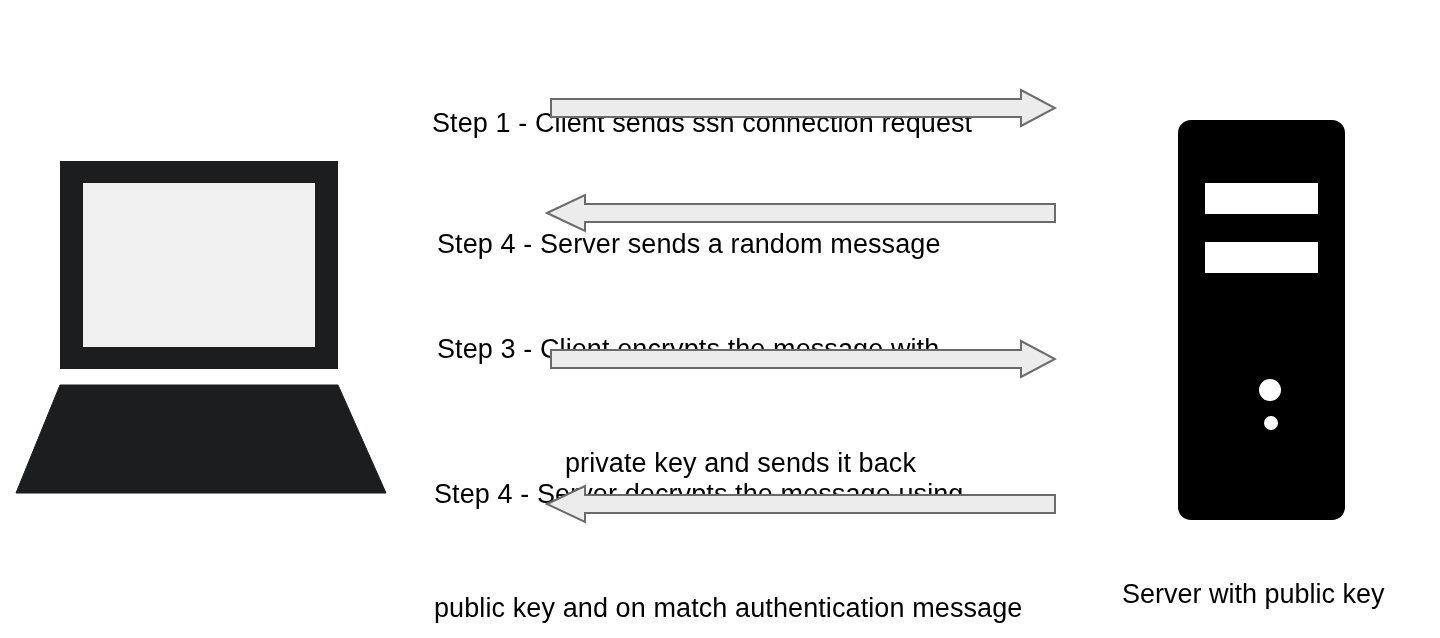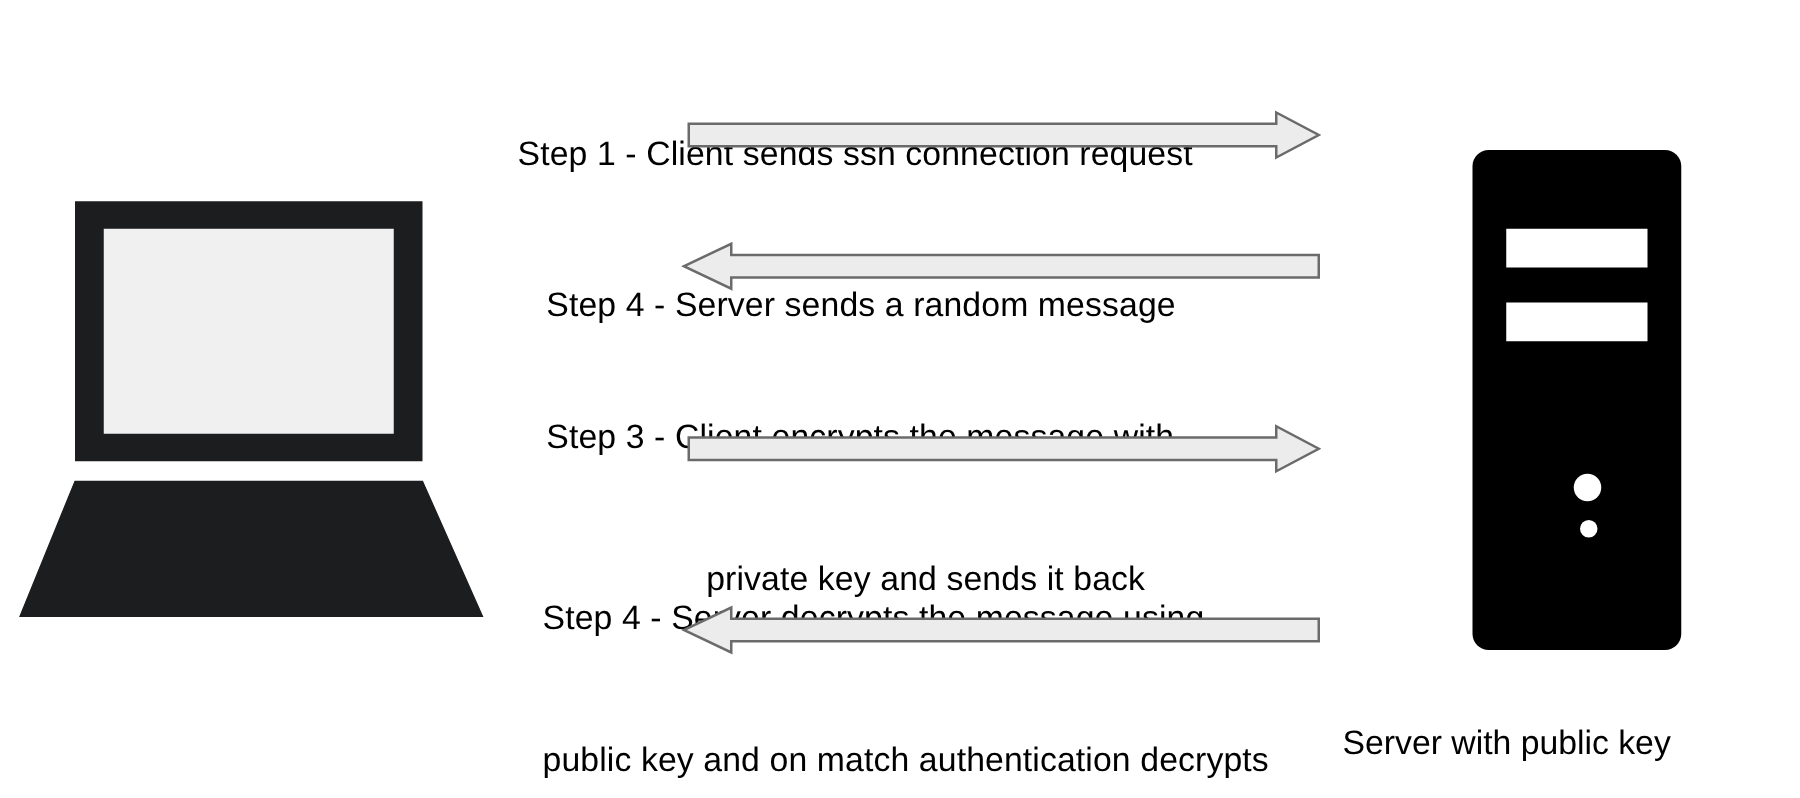--- a/index.html
+++ b/index.html
@@ -25,21 +25,21 @@
     position: absolute;
     font-size: 27px;
     line-height: 38px;
     color: #000000;
     white-space: pre;
     letter-spacing: 0.1px;
   }
   .step-line { display: block; }
   .step-line.center { text-align: center; }
 
-  #step1-text { left: 414px; top: 28px; }
+  #step1-text { left: 432px; top: 28px; }
   #step2-text { left: 437px; top: 149px; }
   #step3-text { left: 437px; top: 254px; width: 575px; }
   #step3-text .step-line.l2 { padding-left: 32px; }
   #step4-text { left: 434px; top: 399px; width: 690px; }
 
   
   .arrow-wrap { position: absolute; }
   .arrow-svg { display: block; }
 
   #arrow1 { left: 549px; top: 88px; }
@@ -110,21 +110,21 @@
 
   
   .caption {
     position: absolute;
     font-size: 27px;
     line-height: 34px;
     color: #000000;
     white-space: pre;
   }
   #client-caption { left: 53px; top: 551px; }
-  #server-caption { left: 1074px; top: 577px; }
+  #server-caption { left: 1122px; top: 577px; }
 </style>
 </head>
 <body>
 
 <div id="canvas">
 
   <div id="laptop">
     <div id="laptop-screen-frame">
       <div id="laptop-screen-inner"></div>
     </div>
@@ -162,21 +162,21 @@
   </div>
 
   <div class="arrow-wrap" id="arrow3">
     <svg width="508" height="40" viewBox="0 0 508 40" class="arrow-svg">
       <polygon points="2,11 472,11 472,2 506,20 472,38 472,29 2,29" fill="#ececec" stroke="#6b6b6b" stroke-width="2" stroke-linejoin="miter"></polygon>
     </svg>
   </div>
 
   <div class="step-text" id="step4-text">
     <span class="step-line l1">Step 4 - Server decrypts the message using</span>
-    <span class="step-line l2">public key and on match authentication decrypts</span>
+    <span class="step-line l2">public key and on match authentication message</span>
   </div>
 
   <div class="arrow-wrap" id="arrow4">
     <svg width="512" height="40" viewBox="0 0 512 40" class="arrow-svg">
       <polygon points="510,11 40,11 40,2 2,20 40,38 40,29 510,29" fill="#ececec" stroke="#6b6b6b" stroke-width="2" stroke-linejoin="miter"></polygon>
     </svg>
   </div>
 
   <div id="server">
     <div id="server-body">

